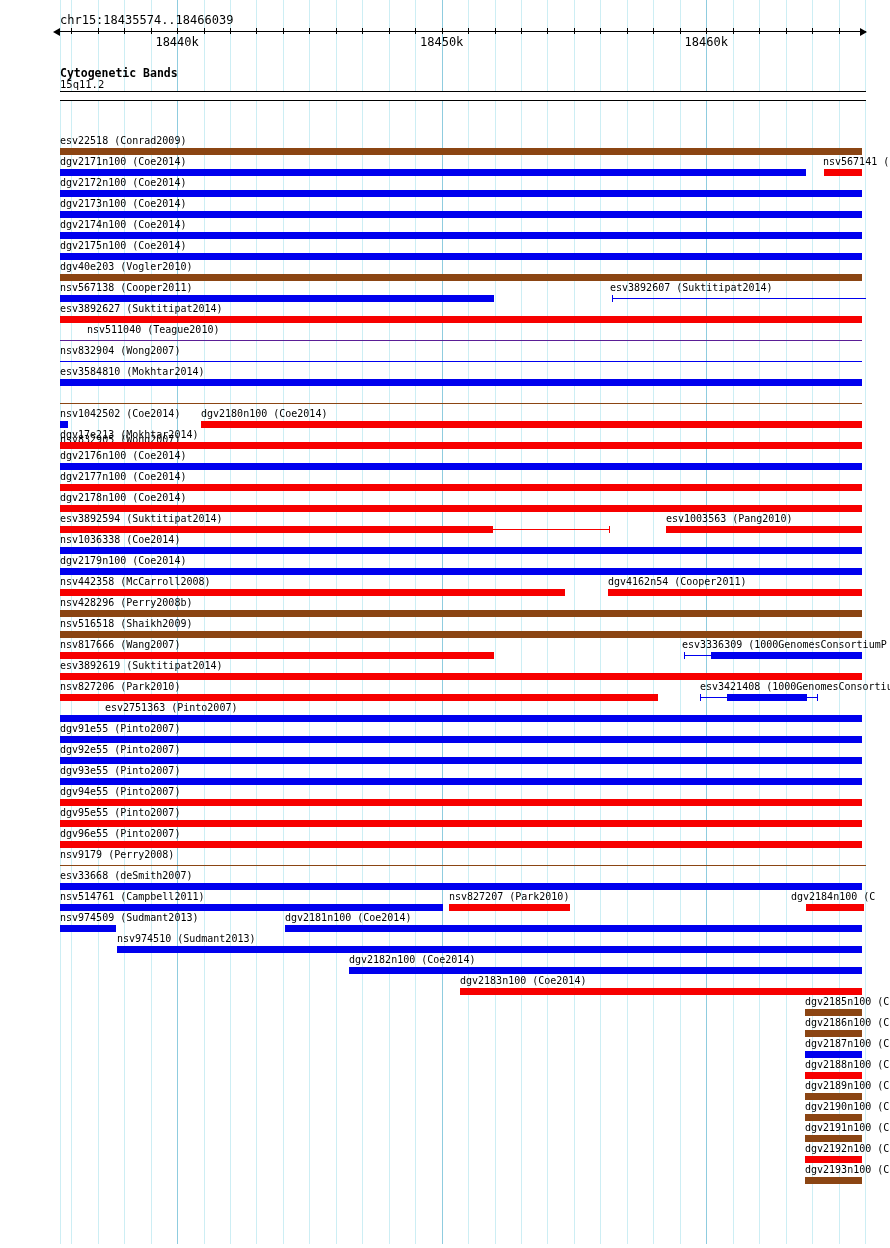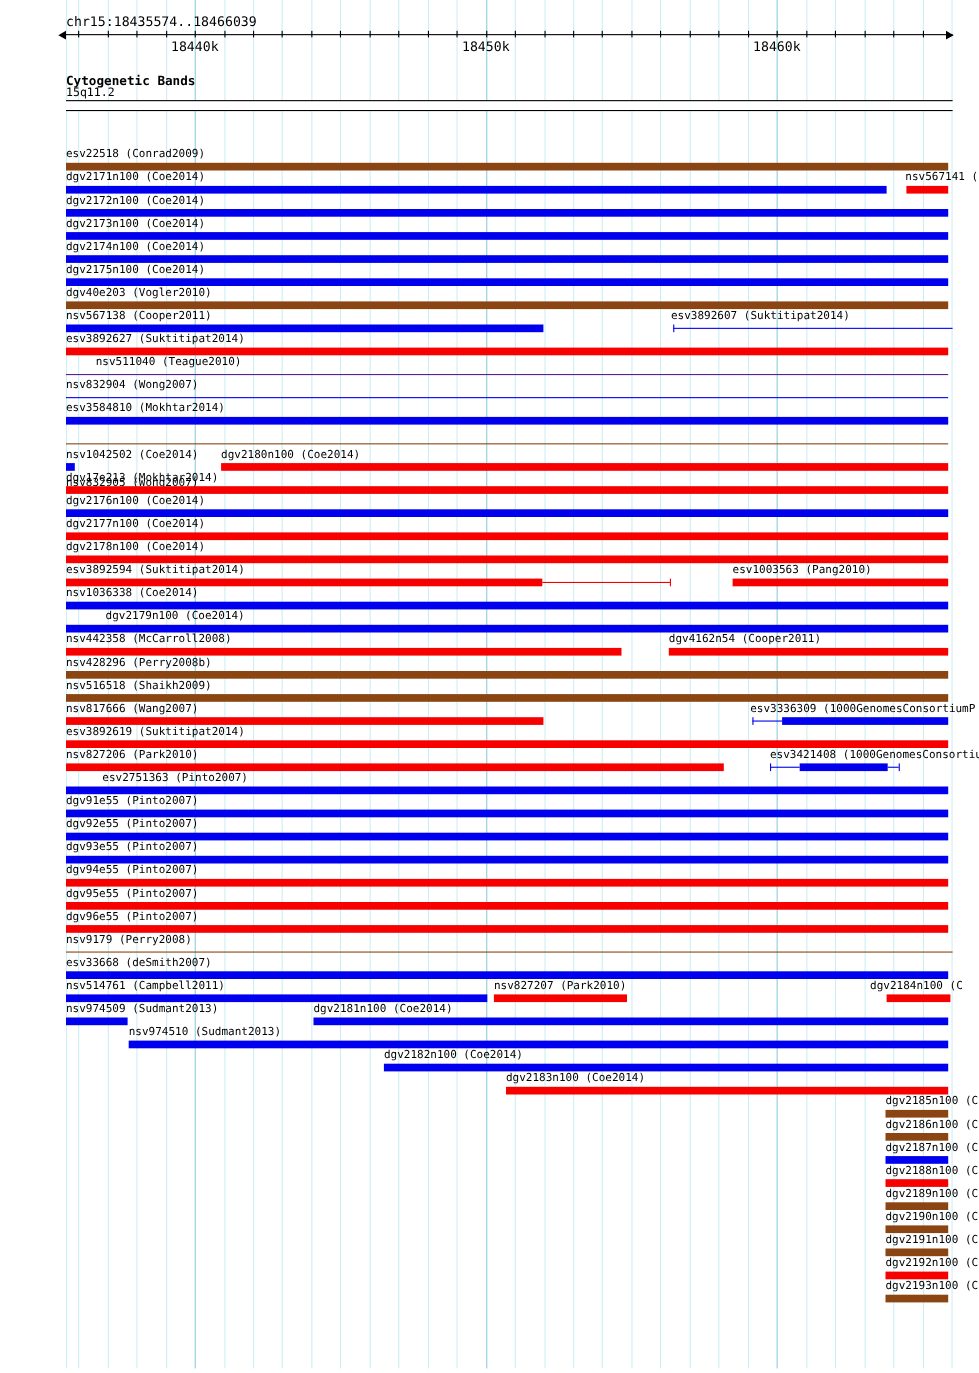--- a/index.html
+++ b/index.html
@@ -159,21 +159,21 @@
       <div class="v-label" style="left: 60px; top: 492px;">dgv2178n100 (Coe2014)</div>
       <div class="v-bar" style="left: 60px; top: 505px; width: 802px; background: rgb(247, 0, 0);"></div>
       <div class="v-label" style="left: 60px; top: 513px;">esv3892594 (Suktitipat2014)</div>
       <div class="v-bar" style="left: 60px; top: 526px; width: 433px; background: rgb(247, 0, 0);"></div>
       <div class="v-line" style="left: 493px; top: 529px; width: 116px; background: rgb(247, 0, 0);"></div>
       <div class="v-tick" style="left: 609px; top: 526px; background: rgb(247, 0, 0);"></div>
       <div class="v-label" style="left: 666px; top: 513px;">esv1003563 (Pang2010)</div>
       <div class="v-bar" style="left: 666px; top: 526px; width: 196px; background: rgb(247, 0, 0);"></div>
       <div class="v-label" style="left: 60px; top: 534px; text-align: right;">nsv1036338 (Coe2014)</div>
       <div class="v-bar" style="left: 60px; top: 547px; width: 802px; background: rgb(0, 0, 238);"></div>
-      <div class="v-label" style="left: 60px; top: 555px; padding-left: 36px;">dgv2179n100 (Coe2014)</div>
+      <div class="v-label" style="left: 60px; top: 555px;">dgv2179n100 (Coe2014)</div>
       <div class="v-bar" style="left: 60px; top: 568px; width: 802px; background: rgb(0, 0, 238);"></div>
       <div class="v-label" style="left: 60px; top: 576px;">nsv442358 (McCarroll2008)</div>
       <div class="v-bar" style="left: 60px; top: 589px; width: 505px; background: rgb(247, 0, 0);"></div>
       <div class="v-label" style="left: 608px; top: 576px;">dgv4162n54 (Cooper2011)</div>
       <div class="v-bar" style="left: 608px; top: 589px; width: 254px; background: rgb(247, 0, 0);"></div>
       <div class="v-label" style="left: 60px; top: 597px;">nsv428296 (Perry2008b)</div>
       <div class="v-bar" style="left: 60px; top: 610px; width: 802px; background: rgb(139, 69, 19);"></div>
       <div class="v-label" style="left: 60px; top: 618px;">nsv516518 (Shaikh2009)</div>
       <div class="v-bar" style="left: 60px; top: 631px; width: 802px; background: rgb(139, 69, 19);"></div>
       <div class="v-label" style="left: 60px; top: 639px;">nsv817666 (Wang2007)</div>
@@ -185,21 +185,21 @@
       <div class="v-label" style="left: 60px; top: 660px;">esv3892619 (Suktitipat2014)</div>
       <div class="v-bar" style="left: 60px; top: 673px; width: 802px; background: rgb(247, 0, 0);"></div>
       <div class="v-label" style="left: 60px; top: 681px;">nsv827206 (Park2010)</div>
       <div class="v-bar" style="left: 60px; top: 694px; width: 598px; background: rgb(247, 0, 0);"></div>
       <div class="v-label" style="left: 700px; top: 681px;">esv3421408 (1000GenomesConsortiu</div>
       <div class="v-tick" style="left: 700px; top: 694px; background: rgb(0, 0, 238);"></div>
       <div class="v-line" style="left: 700px; top: 697px; width: 27px; background: rgb(0, 0, 238);"></div>
       <div class="v-bar" style="left: 727px; top: 694px; width: 80px; background: rgb(0, 0, 238);"></div>
       <div class="v-line" style="left: 807px; top: 697px; width: 10px; background: rgb(0, 0, 238);"></div>
       <div class="v-tick" style="left: 817px; top: 694px; background: rgb(0, 0, 238);"></div>
-      <div class="v-label" style="left: 60px; top: 702px; padding-left: 33px;">esv2751363 (Pinto2007)</div>
+      <div class="v-label" style="left: 72px; top: 702px; padding-left: 33px;">esv2751363 (Pinto2007)</div>
       <div class="v-bar" style="left: 60px; top: 715px; width: 802px; background: rgb(0, 0, 238);"></div>
       <div class="v-label" style="left: 60px; top: 723px;">dgv91e55 (Pinto2007)</div>
       <div class="v-bar" style="left: 60px; top: 736px; width: 802px; background: rgb(0, 0, 238);"></div>
       <div class="v-label" style="left: 60px; top: 744px;">dgv92e55 (Pinto2007)</div>
       <div class="v-bar" style="left: 60px; top: 757px; width: 802px; background: rgb(0, 0, 238);"></div>
       <div class="v-label" style="left: 60px; top: 765px;">dgv93e55 (Pinto2007)</div>
       <div class="v-bar" style="left: 60px; top: 778px; width: 802px; background: rgb(0, 0, 238);"></div>
       <div class="v-label" style="left: 60px; top: 786px;">dgv94e55 (Pinto2007)</div>
       <div class="v-bar" style="left: 60px; top: 799px; width: 802px; background: rgb(247, 0, 0);"></div>
       <div class="v-label" style="left: 60px; top: 807px;">dgv95e55 (Pinto2007)</div>

